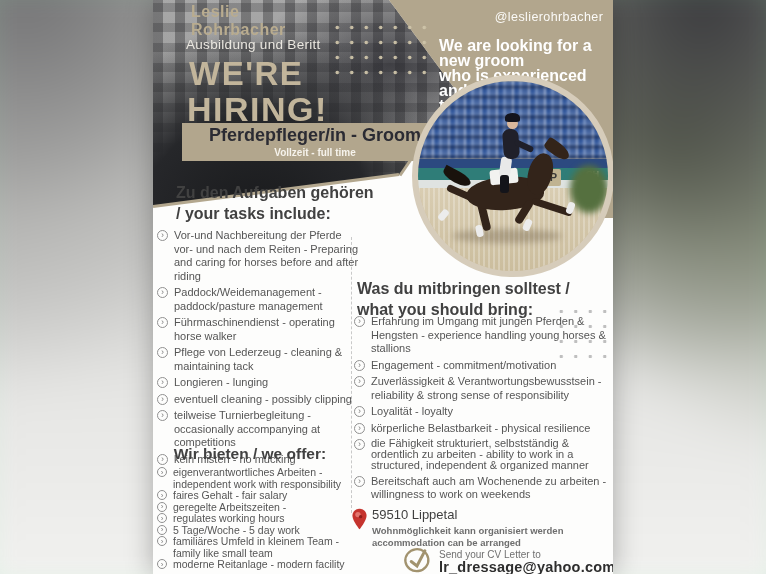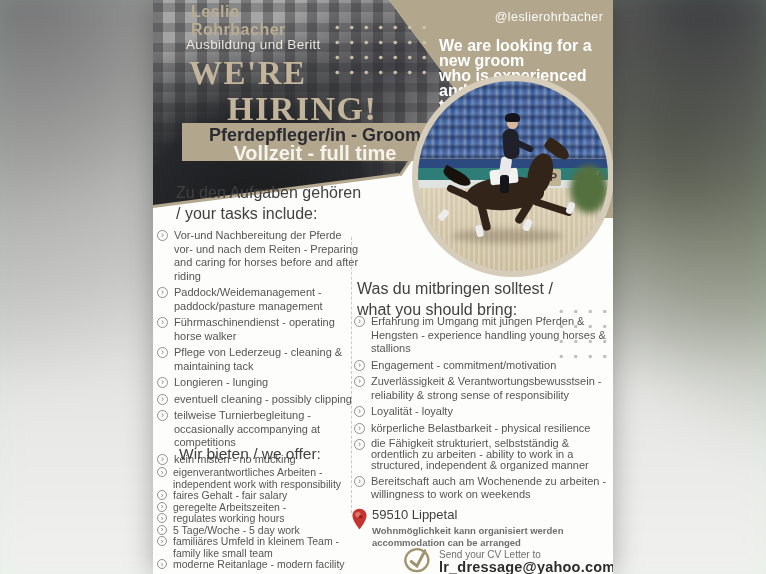--- a/index.html
+++ b/index.html
@@ -43,28 +43,28 @@
     background-image:radial-gradient(circle,#cdc3a8 1.7px,rgba(0,0,0,0) 2.1px);
     background-size:14.5px 15px;opacity:.95;}
   .dots-right{left:401px;top:304px;width:60px;height:58px;
     background-image:radial-gradient(circle,#bfbfbf 1.6px,rgba(0,0,0,0) 2px);
     background-size:14.5px 15px;}
 
   .brand{position:absolute;left:38px;top:3px;color:#b9ac8f;font-size:16px;font-weight:bold;
     line-height:18px;letter-spacing:.5px;}
   .tagline{position:absolute;left:33px;top:37px;color:#eae7e0;font-size:13.5px;letter-spacing:.3px;}
 
-  .big-title{position:absolute;color:#c2b59b;font-weight:800;letter-spacing:1.5px;line-height:1;font-family:Liberation Serif, serif;}
+  .big-title{position:absolute;color:#c2b59b;font-weight:800;letter-spacing:1.5px;line-height:1;}
   .t1{left:36px;top:57px;font-size:33px;}
-  .t2{left:34px;top:92px;font-size:34px;margin-left:40px;}
+  .t2{left:34px;top:92px;font-size:34px;}
 
   .role-box{position:absolute;left:29px;top:123px;width:266px;height:38px;background:#b2a68d;
     text-align:center;padding-top:2px;}
   .role-box .r1{font-size:18px;font-weight:bold;color:#2b2b33;line-height:20px;}
-  .role-box .r2{font-size:20px;font-weight:bold;color:#f6f3ec;line-height:16px;}
+  .role-box .r2{font-size:10px;font-weight:bold;color:#f6f3ec;line-height:16px;}
 
   .handle{position:absolute;left:316px;top:10px;width:160px;text-align:center;color:#fbfaf7;
     font-size:12.5px;letter-spacing:.4px;}
   .intro{position:absolute;left:286px;top:38px;width:158px;color:#ffffff;font-weight:bold;
     font-size:16px;line-height:15px;}
 
   
   .circle-photo{position:absolute;left:259px;top:75px;width:202px;height:202px;border-radius:50%;
     border:6px solid #d6ccba;overflow:hidden;background:#cdbfa2;}
   .cp{position:absolute;}
@@ -104,21 +104,21 @@
   .r-torso{left:85px;top:48px;width:16px;height:30px;background:#20202a;border-radius:7px;transform:rotate(-4deg);}
   .r-arm{left:96px;top:62px;width:20px;height:6px;background:#20202a;border-radius:3px;transform:rotate(26deg);}
   .r-head{left:89px;top:37px;width:11px;height:11px;background:#d9b79c;border-radius:50%;}
   .r-helmet{left:87px;top:32px;width:15px;height:9px;background:#14141c;border-radius:50% 50% 25% 25%;}
   .r-leg{left:82px;top:76px;width:11px;height:20px;background:#e9e9e9;border-radius:4px;transform:rotate(8deg);}
   .r-boot{left:82px;top:94px;width:9px;height:18px;background:#14141a;border-radius:3px;}
   .r-pad{left:72px;top:88px;width:28px;height:15px;background:#f2f2f0;border-radius:3px;transform:rotate(-6deg);}
 
   
   .divider{position:absolute;left:198px;top:237px;height:276px;width:0;border-left:1px dashed #c9c9c9;}
-  .sec-heading{position:absolute;color:#414141;font-weight:normal;font-size:16px;line-height:21px;white-space:nowrap;}
+  .sec-heading{position:absolute;color:#414141;font-weight:bold;font-size:16px;line-height:21px;white-space:nowrap;}
   .h-tasks{left:23px;top:182px;}
   .h-bring{left:204px;top:278px;}
   .h-offer{left:4px;top:443px;width:186px;text-align:center;font-size:15.5px;white-space:normal;}
 
   ul.plist{list-style:none;margin:0;padding:0;position:absolute;}
   .plist li{display:flex;gap:6px;color:#555555;}
   .plist .b{flex:0 0 auto;width:11px;height:11px;border:1px solid #909090;border-radius:50%;
     color:#7d7d7d;font-size:9px;line-height:9px;display:flex;align-items:center;justify-content:center;margin-top:1px;}
   .list-tasks{left:4px;top:229px;width:206px;font-size:11px;line-height:13.5px;}
   .list-tasks li{margin-bottom:3px;}

